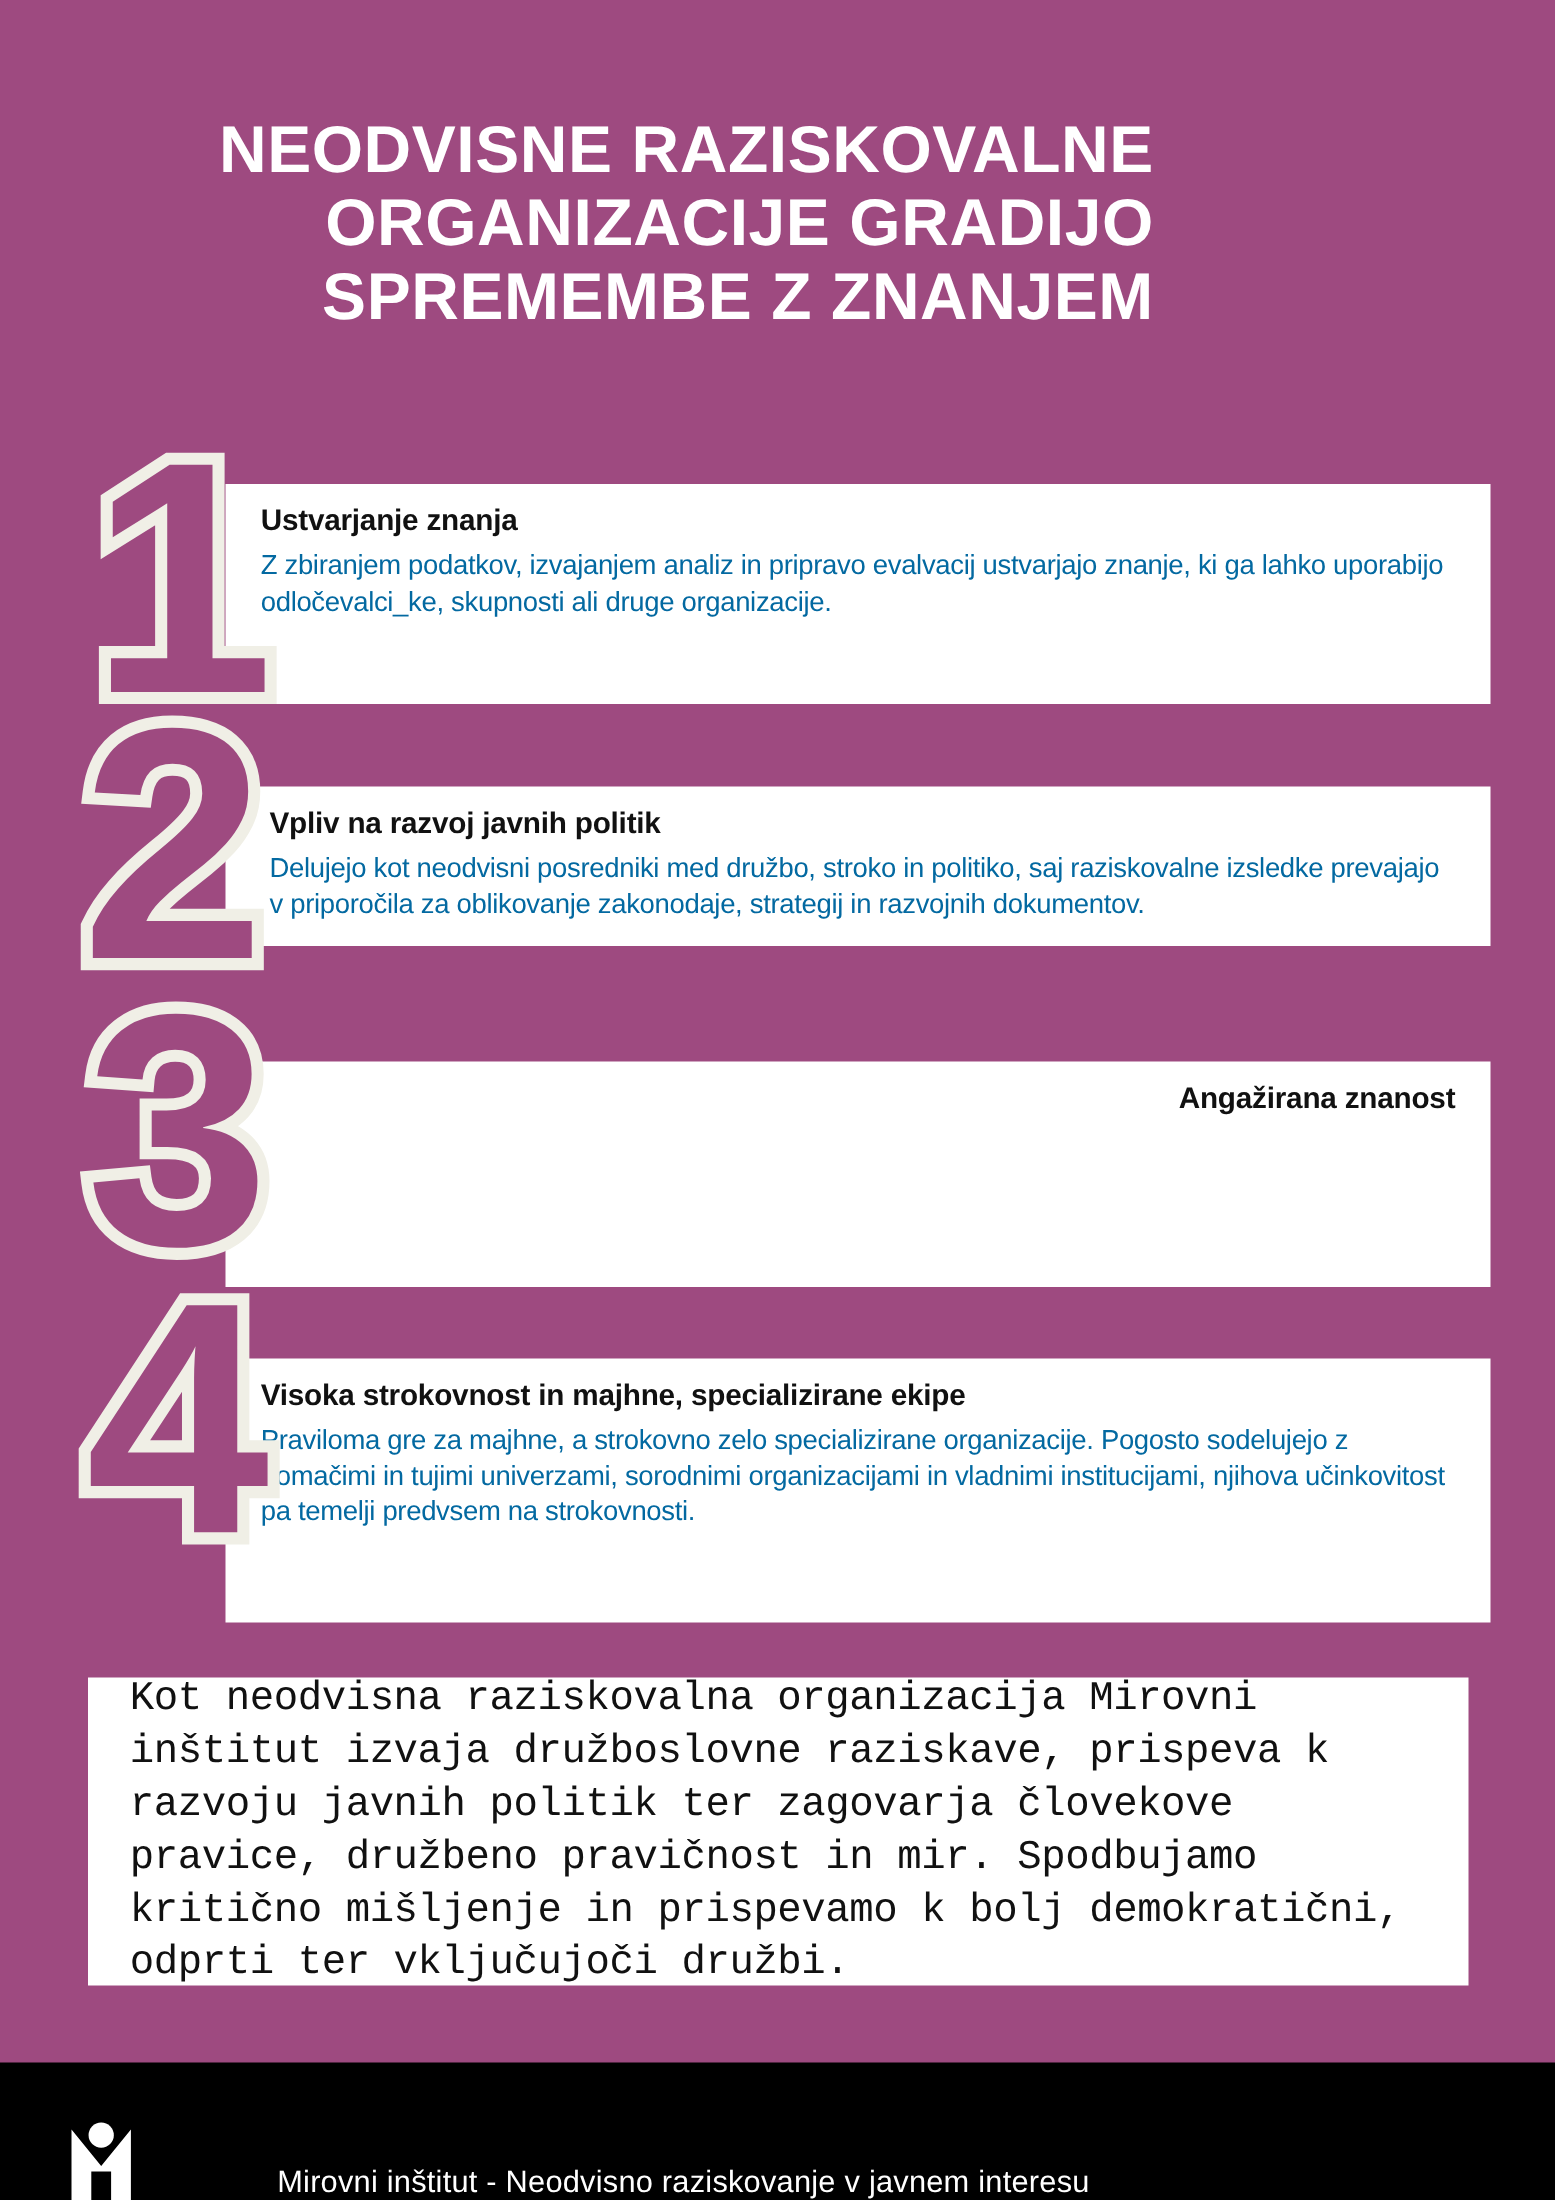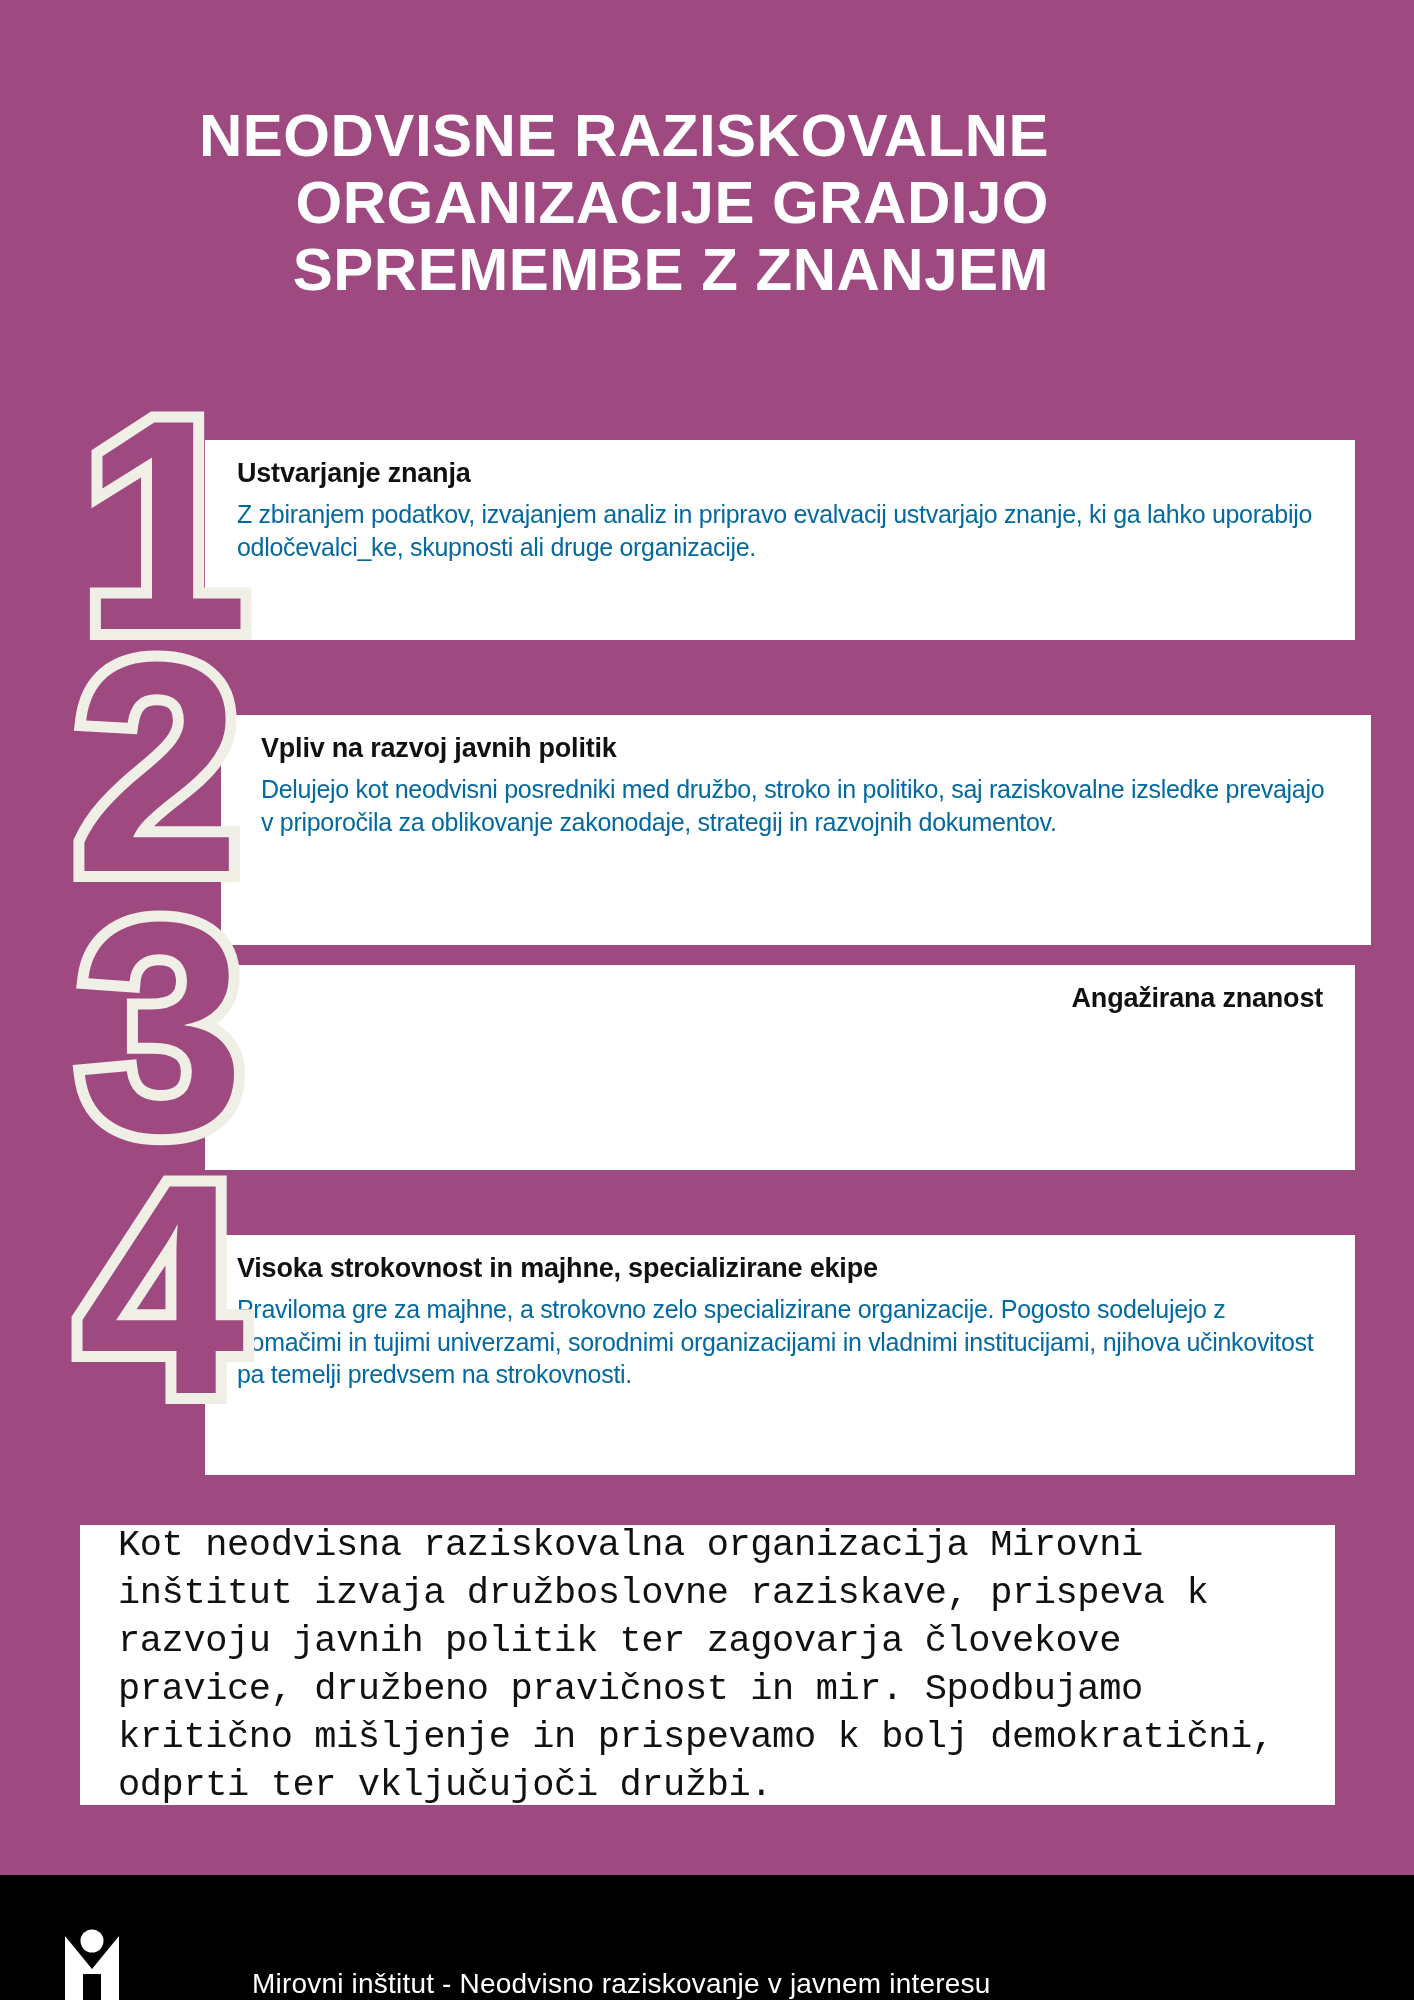--- a/index.html
+++ b/index.html
@@ -76,21 +76,21 @@
   }
   .card p{
     font-size:25px;
     line-height:1.30;
     color:#0369a1;
     font-stretch:condensed;
     letter-spacing:-0.3px;
   }
 
   #card1{ left:205px; top:440px;  width:1150px; height:200px; }
-  #card2{ left:221px; top:715px;  width:1150px; height:230px; }
+  #card2{ left:205px; top:715px;  width:1150px; height:145px; }
   #card3{ left:205px; top:965px;  width:1150px; height:205px;text-align:right; }
   #card4{ left:205px; top:1235px; width:1150px; height:240px; }
 
   #card1 h2, #card3 h2 { padding-left:0px; }
   #card2 .inner, #card3 .inner { padding-left:8px; }
 
   
   .summary{
     position:absolute;
     left:80px; top:1525px;

